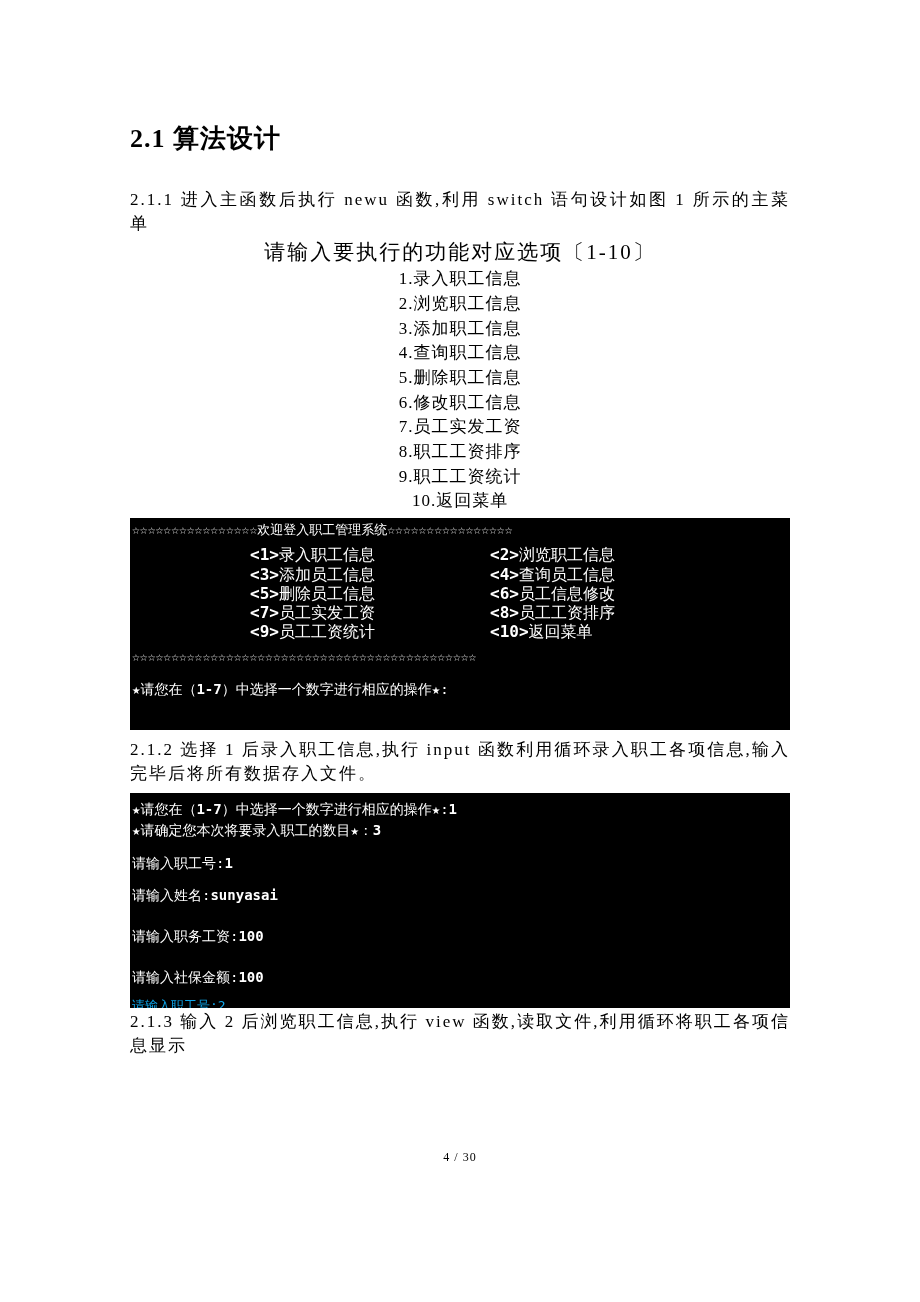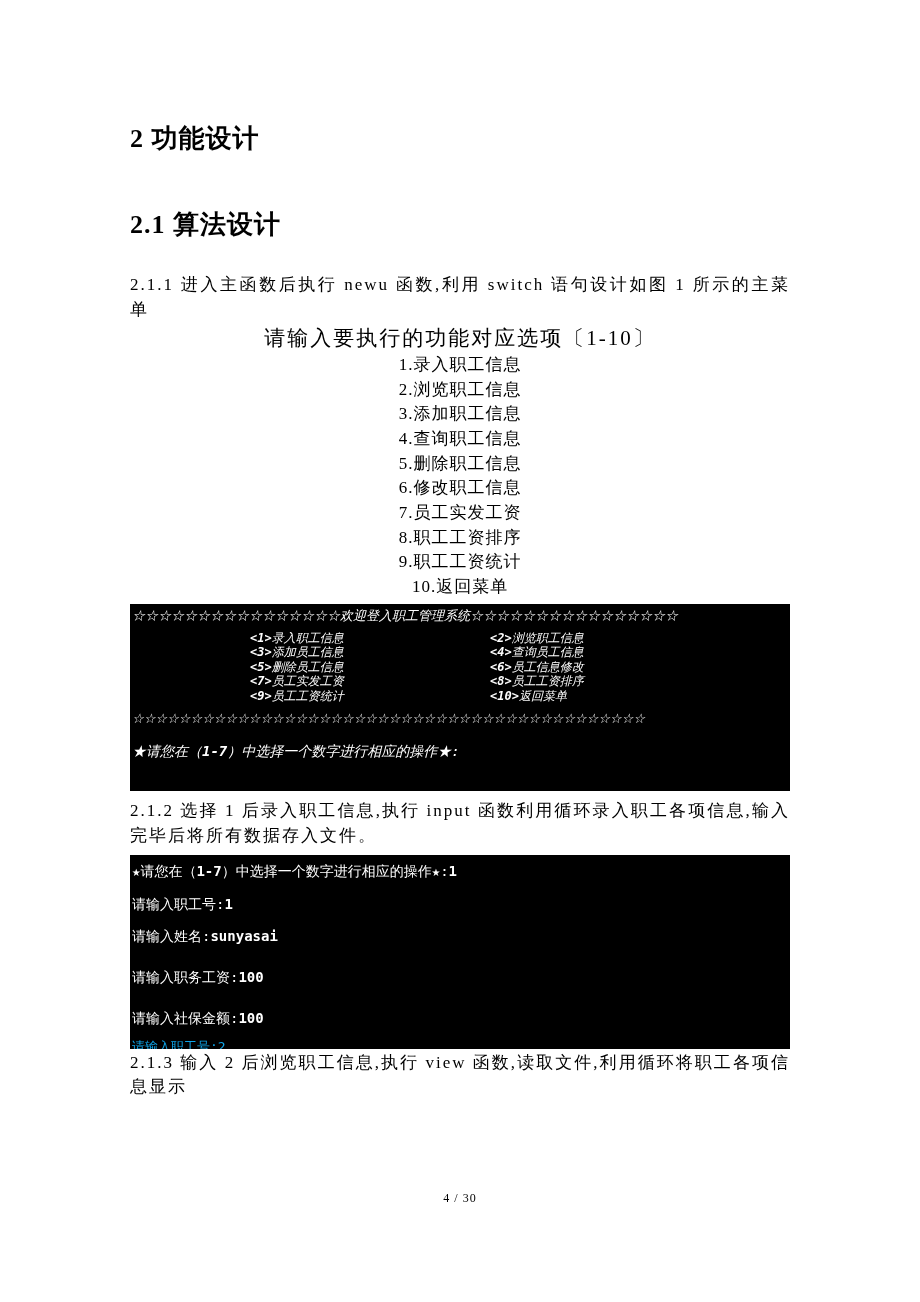--- a/index.html
+++ b/index.html
@@ -58,36 +58,35 @@
   }
   .console {
     background: #000;
     color: #fff;
     width: 100%;
     font-family: "SimSun", "NSimSun", "宋体", monospace;
     font-size: 14px;
     line-height: 1.2;
     padding: 4px 2px;
     margin-top: 4px;
-    font-style: italic;
   }
   .console .star-line {
     white-space: nowrap;
     overflow: hidden;
     font-size: 13px;
     letter-spacing: 0;
   }
   .console .menu-grid {
     display: grid;
     grid-template-columns: 1fr 1fr;
     width: 420px;
     margin: 8px auto 8px auto;
     column-gap: 60px;
     row-gap: 0;
-    font-size: 12px;
+    font-size: 16px;
   }
   .console .menu-grid span b { font-weight: bold; }
   .console .prompt {
     margin-top: 8px;
     font-size: 14px;
   }
   .console .spacer {
     height: 28px;
   }
   .console2 {
@@ -119,21 +118,20 @@
     margin-top: 90px;
     letter-spacing: 1px;
   }
   .rowblock{ height:8px; }
 </style>
 </head>
 <body>
 
 <div class="page">
 
-  <h1 class="section">2 功能设计</h1>
   <h2 class="subsection">2.1 算法设计</h2>
 
   <p class="body-text">2.1.1 进入主函数后执行 newu 函数,利用 switch 语句设计如图 1 所示的主菜单</p>
   <p class="centered-line">请输入要执行的功能对应选项〔1-10〕</p>
 
   <div>
     <ul class="menu-list" id="menu-list">
         <li>1.录入职工信息</li>
         <li>2.浏览职工信息</li>
         <li>3.添加职工信息</li>
@@ -166,20 +164,21 @@
     <div class="prompt">
       <span>★请您在（</span><b>1-7</b><span>）中选择一个数字进行相应的操作★:</span>
     </div>
     <div class="spacer"></div>
   </div>
 
   <p class="body-text" style="margin-top:8px;">2.1.2 选择 1 后录入职工信息,执行 input 函数利用循环录入职工各项信息,输入完毕后将所有数据存入文件。</p>
 
   <div class="console2">
     <div class="line"><span>★请您在（</span><b>1-7</b><span>）中选择一个数字进行相应的操作★:</span><b>1</b></div>
+    <div class="line" style="padding-top:0;"><span>★请确定您本次将要录入职工的数目★：</span><b>3</b></div>
     <div class="gap"></div>
     <div class="line"><span>请输入职工号:</span><b>1</b></div>
     <div class="gap"></div>
     <div class="line"><span>请输入姓名:</span><b>sunyasai</b></div>
     <div class="gap"></div>
     <div class="gap"></div>
     <div class="line"><span>请输入职务工资:</span><b>100</b></div>
     <div class="gap"></div>
     <div class="gap"></div>
     <div class="line"><span>请输入社保金额:</span><b>100</b></div>

